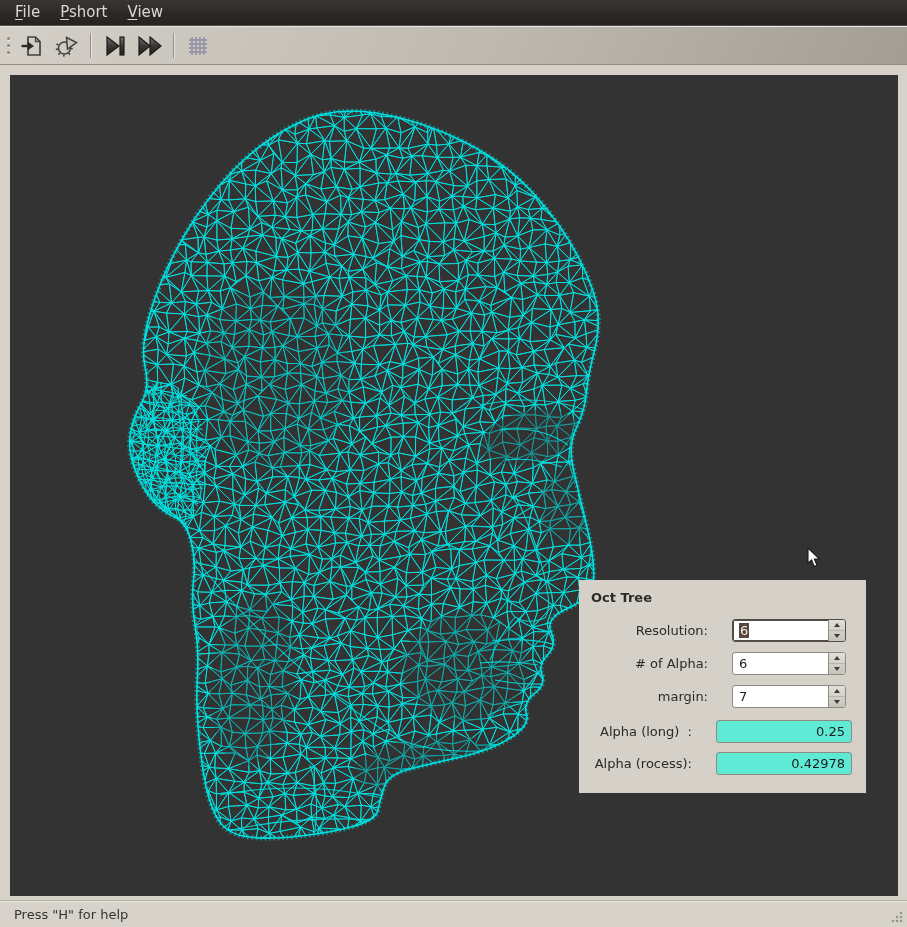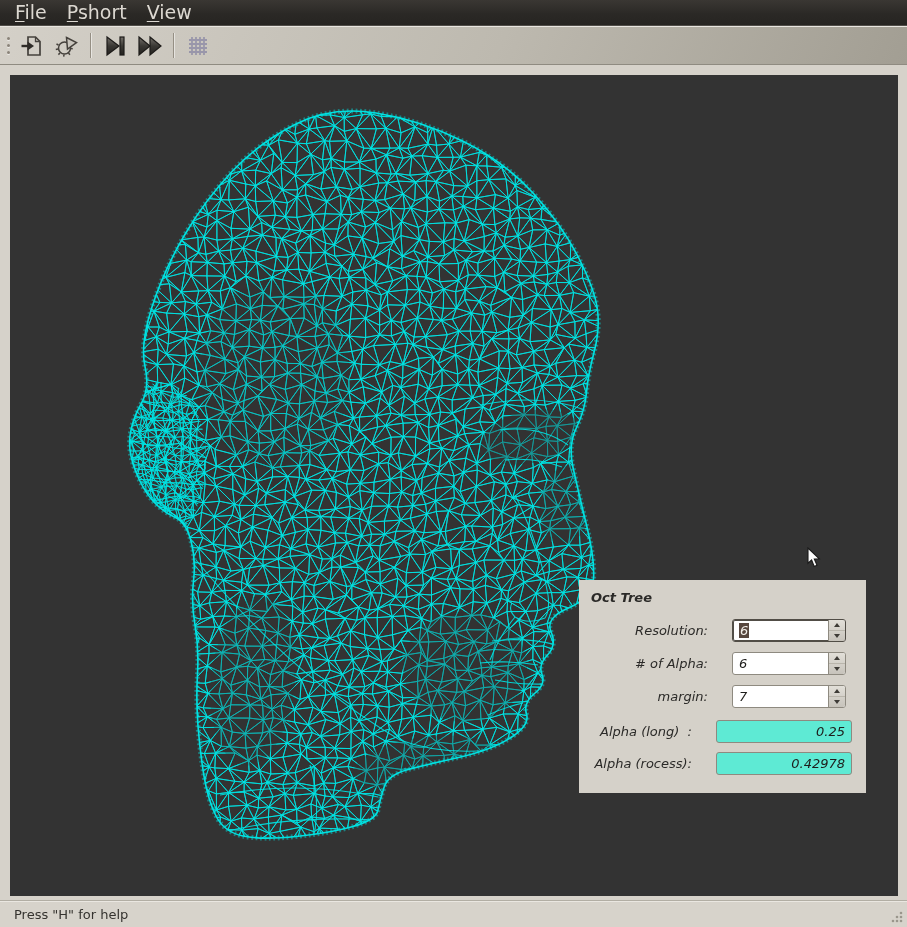--- a/index.html
+++ b/index.html
@@ -4,42 +4,42 @@
 <style>
   * { margin:0; padding:0; box-sizing:border-box; }
   html,body { width:907px; height:927px; }
   body { font-family:"DejaVu Sans", sans-serif; background:#d6d2ca; }
   .window { position:relative; width:907px; height:927px; background:#d6d2ca; overflow:hidden; }
 
   
   .menubar { position:absolute; top:0; left:0; right:0; height:26px;
     background:linear-gradient(#3a3733 0%, #2b2926 55%, #262421 100%);
     border-bottom:1px solid #504d48; display:flex; align-items:center; padding-left:5px; }
-  .menu-item { color:#dcd8d1; font-size:19px; line-height:25px; padding:0 10px; cursor:default; }
+  .menu-item { color:#dcd8d1; font-size:15px; line-height:25px; padding:0 10px; cursor:default; }
   .menu-item .mn { text-decoration:underline; text-underline-offset:2px; }
 
   
   .toolbar { position:absolute; top:26px; left:0; right:0; height:39px;
     background:linear-gradient(115deg, #d4d0c8 0%, #bdb9af 55%, #a29e93 100%);
     border-top:1px solid #e9e6e0; border-bottom:1px solid #8f8b81;
     display:flex; align-items:center; padding:0 2px; }
   .tgrip { width:12px; height:28px; display:flex; flex-direction:column; gap:4px;
     align-items:center; justify-content:center; cursor:default; }
   .tgrip i { width:3px; height:3px; border-radius:50%; background:#8a8379; box-shadow:0 1px 0 rgba(255,255,255,.55); }
   .tbtn { width:35px; height:33px; background:transparent; border:0; display:flex;
     align-items:center; justify-content:center; padding:0; cursor:default; }
   .tsep { width:1px; height:25px; background:#958f84; box-shadow:1px 0 0 rgba(255,255,255,.5); margin:0 6px; }
 
   
   .viewport { position:absolute; left:10px; top:75px; width:888px; height:821px; background:#333333; }
   #mesh-svg { position:absolute; left:0; top:0; }
 
   
   .panel { position:absolute; left:579px; top:580px; width:287px; height:213px;
-    background:#d5d1c9; padding:10px 14px 16px 12px;font-style:italic; }
+    background:#d5d1c9; padding:10px 14px 16px 12px; }
   .panel-title { font-size:13px; font-weight:bold; color:#2b2a28; height:19px; margin-bottom:10px; }
   .prow { display:flex; align-items:center; justify-content:flex-end; gap:24px; height:23px; margin-bottom:10px; }
   .prow label { font-size:13px; color:#2b2a28; white-space:pre; cursor:default; }
   .spinbox { display:flex; width:114px; height:23px; background:#ffffff;
     border:1px solid #8e8a80; border-radius:3px; margin-right:6px; overflow:hidden; }
   .spinbox.focused { border-color:#514d46; box-shadow:inset 0 0 0 1px #514d46; }
   .spinbox .entry { flex:1; display:flex; align-items:center; padding-left:6px;
     font-size:13px; color:#1e1d1b; }
   .val.selected { background:#57473e; color:#f4f0ea; padding:0 1px; }
   .spins { width:17px; border-left:1px solid #8e8a80; display:flex; flex-direction:column;

